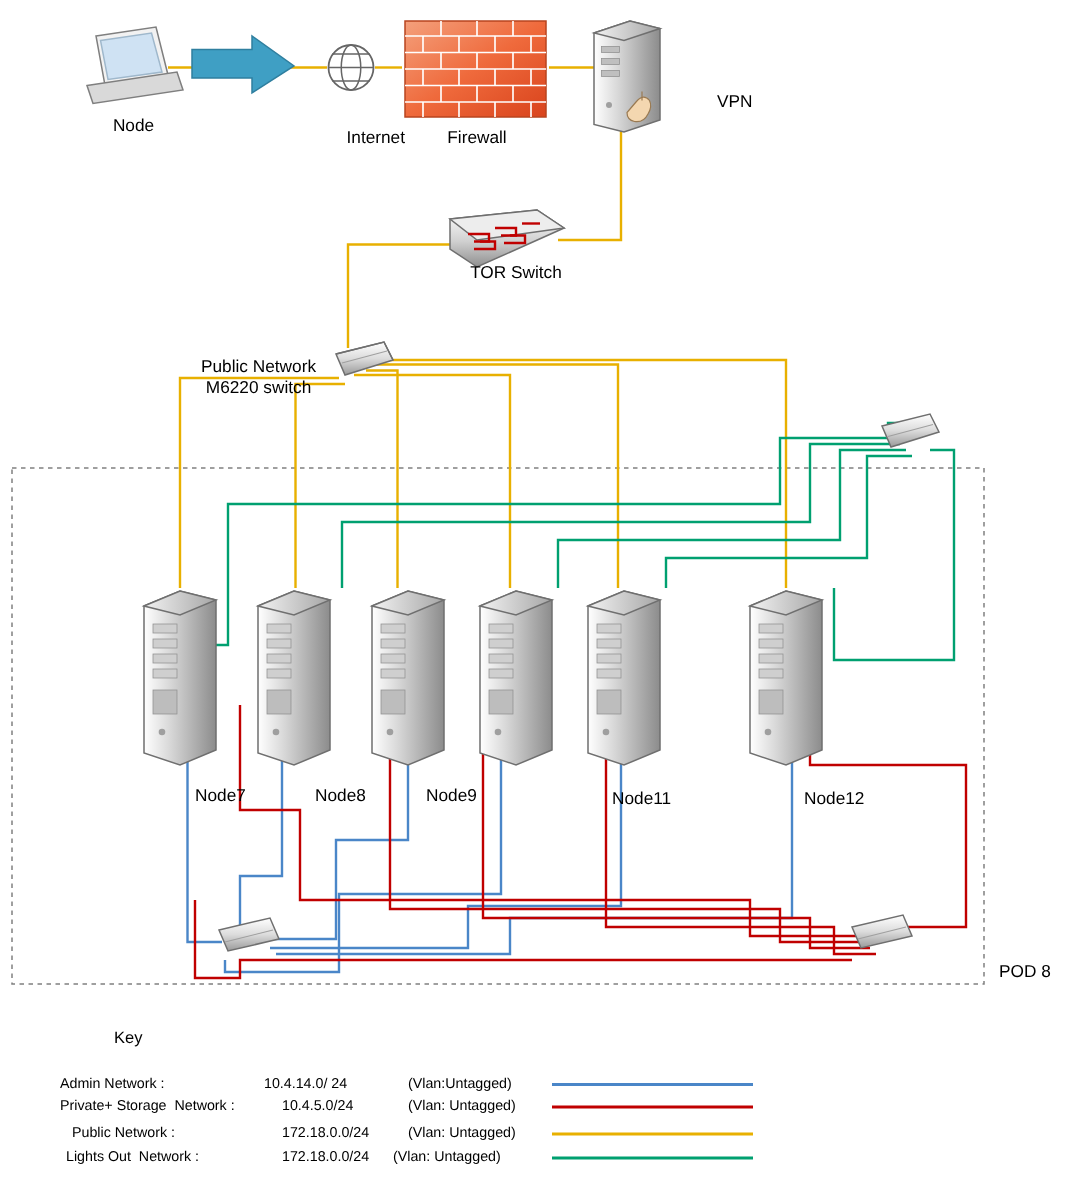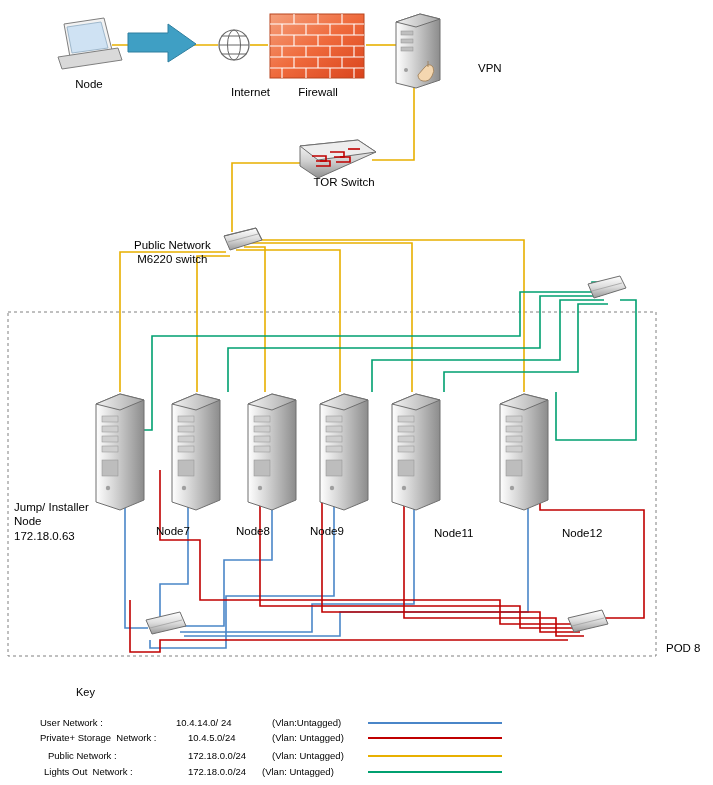--- a/index.html
+++ b/index.html
@@ -1,21 +1,21 @@
 <!DOCTYPE html>
 <html><head>
 <meta charset="utf-8">
 <style>
   html,body{margin:0;padding:0;background:#ffffff;}
   body{width:713px;height:785px;position:relative;overflow:hidden;
        font-family:"Liberation Sans", sans-serif;color:#000;}
   #stage{position:absolute;left:0;top:0;width:713px;height:785px;}
   svg#wires{position:absolute;left:0;top:0;width:713px;height:785px;}
   .lbl{position:absolute;font-size:11.5px;color:#000;white-space:pre;line-height:1.25;}
-  .node-lbl{font-size:11.5px;margin-left:26px;}
+  .node-lbl{font-size:11.5px;}
   .key-title{position:absolute;font-size:11px;}
   .key-row{position:absolute;font-size:9.5px;white-space:pre;}
   .key-line{position:absolute;height:0;border-top:2px solid #000;}
 </style>
 </head>
 <body>
 
 <div id="stage">
 
   <svg id="wires" viewBox="0 0 713 785">
@@ -230,35 +230,32 @@
   <div class="lbl" style="left:282px;top:85px;width:72px;text-align:center;">Firewall</div>
 
   <div class="lbl" style="left:466px;top:61px;margin-left:12px;">VPN</div>
 
   <div class="lbl" style="left:296px;top:175px;width:96px;text-align:center;">TOR Switch</div>
 
   <div class="lbl" style="left:134px;top:215px;text-align:center;margin-top:23px;">Public Network
 M6220 switch</div>
 
 
-  <div class="lbl" style="left:14px;top:500px;">Jump/ Installer
-Node
-172.18.0.63</div>
 
   <div class="lbl node-lbl" style="left:130px;top:524px;">Node7</div>
   <div class="lbl node-lbl" style="left:210px;top:524px;">Node8</div>
   <div class="lbl node-lbl" style="left:284px;top:524px;">Node9</div>
   <div class="lbl node-lbl" style="left:408px;top:526px;">Node11</div>
   <div class="lbl node-lbl" style="left:536px;top:526px;">Node12</div>
 
   <div class="lbl" style="left:666px;top:641px;">POD 8</div>
 
   <div class="key-title" style="left:76px;top:686px;">Key</div>
 
-  <div class="key-row" style="left:40px;top:717px;">User Network :</div>
+  <div class="key-row" style="left:40px;top:717px;">Admin Network :</div>
   <div class="key-row" style="left:176px;top:717px;">10.4.14.0/ 24</div>
   <div class="key-row" style="left:272px;top:717px;">(Vlan:Untagged)</div>
   <div class="key-line" style="left:368px;top:722px;width:134px;border-top-color:#4a86c8;"></div>
 
   <div class="key-row" style="left:40px;top:732px;">Private+ Storage  Network :</div>
   <div class="key-row" style="left:188px;top:732px;">10.4.5.0/24</div>
   <div class="key-row" style="left:272px;top:732px;">(Vlan: Untagged)</div>
   <div class="key-line" style="left:368px;top:737px;width:134px;border-top-color:#c00000;"></div>
 
   <div class="key-row" style="left:48px;top:750px;">Public Network :</div>

